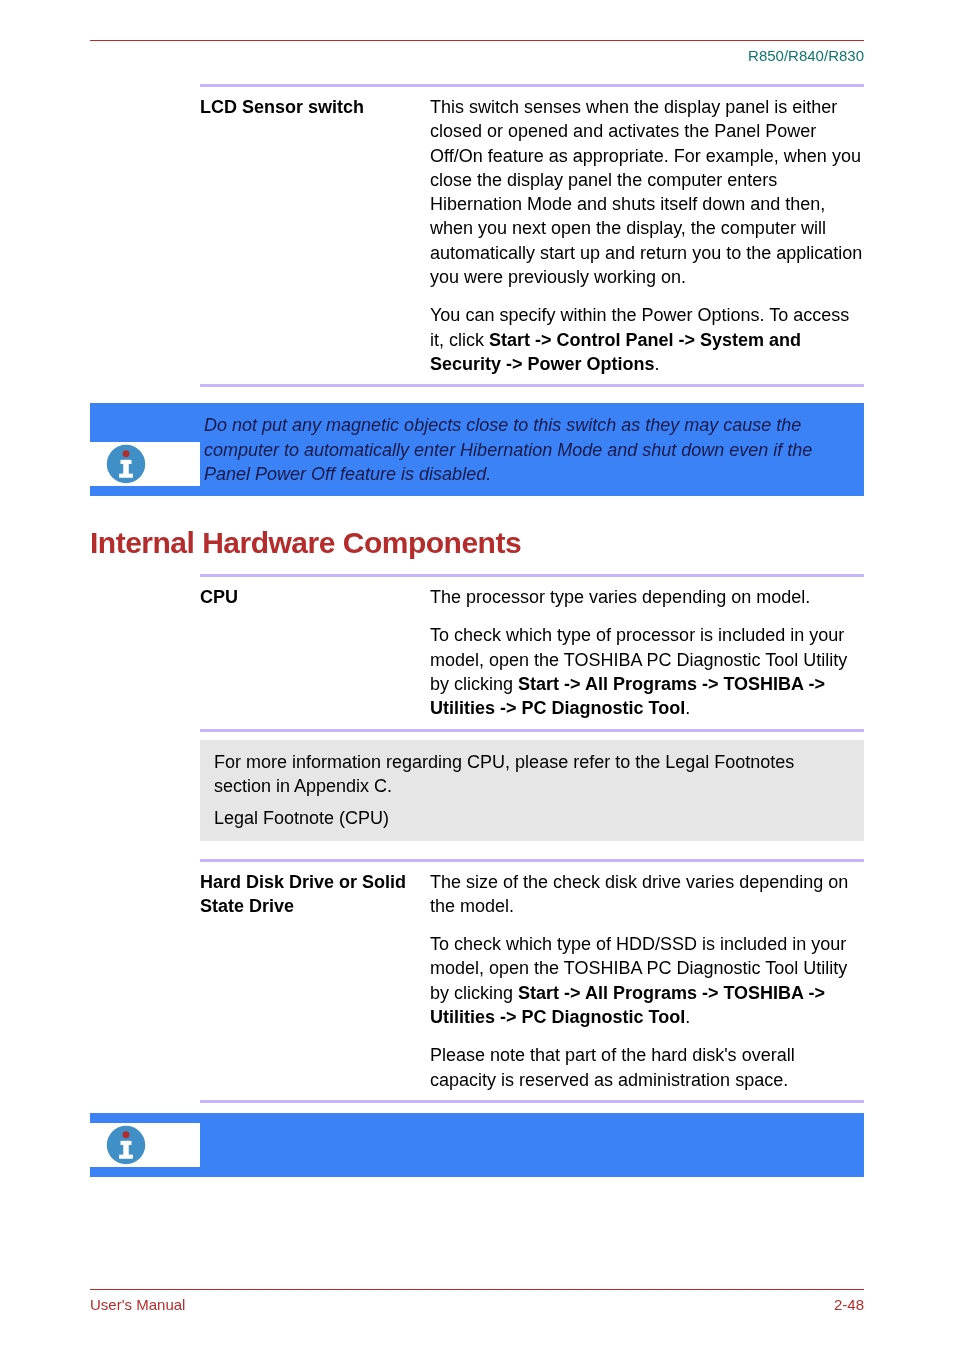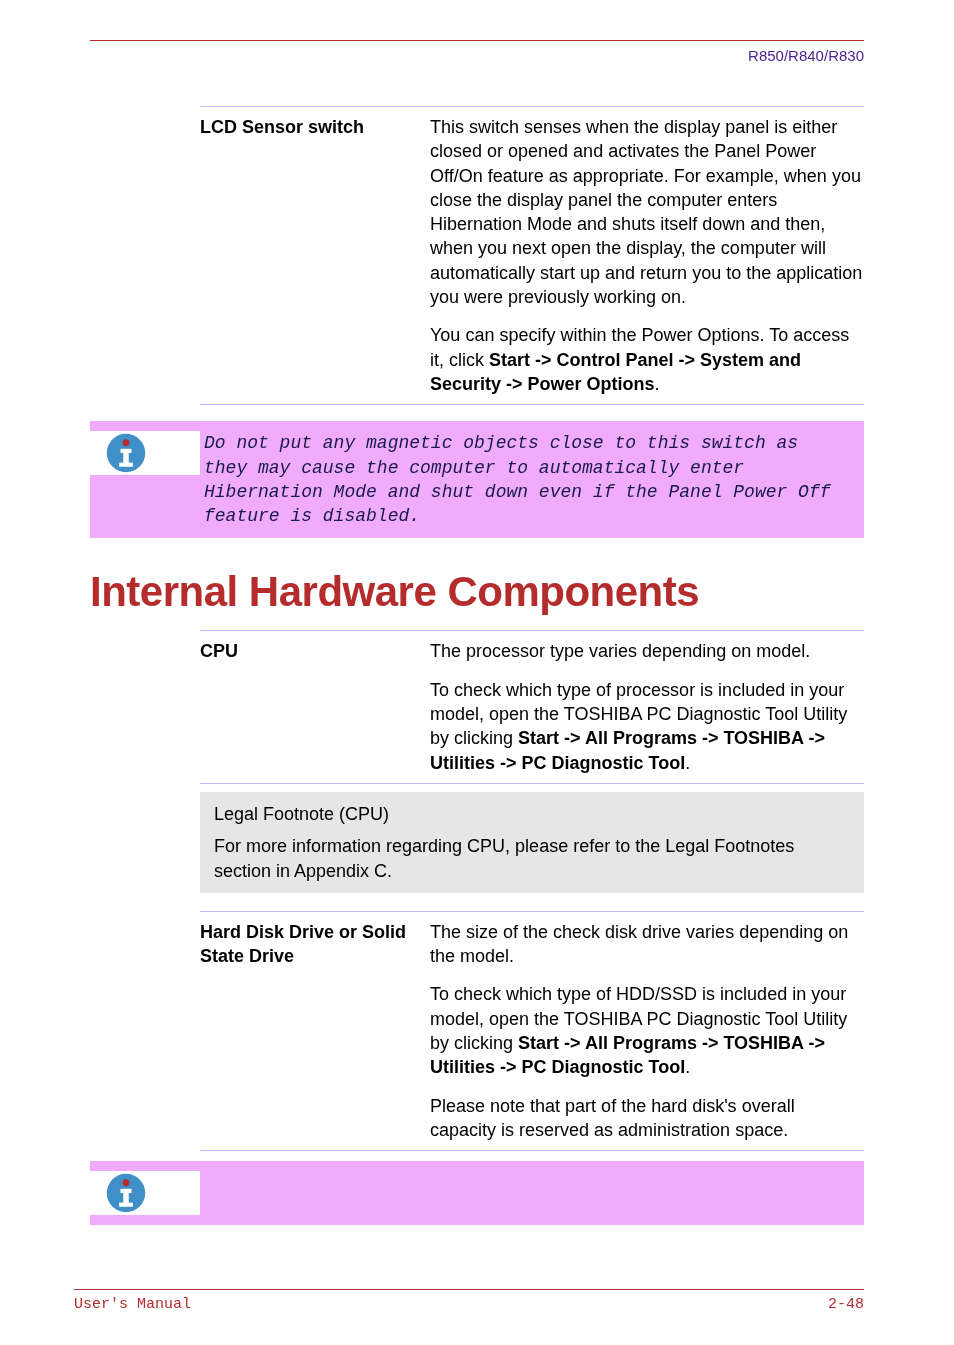--- a/index.html
+++ b/index.html
@@ -18,23 +18,23 @@
     min-height: 1345px;
     padding: 40px 90px 30px 90px;
     position: relative;
   }
   .header-line {
     border-top: 1.5px solid #b52c2c;
     margin-bottom: 6px;
   }
   .header-model {
     text-align: right;
-    color: #4c1d95;
+    color: #0f766e;
     font-size: 15px;
-    margin-bottom: 42px;
+    margin-bottom: 20px;
   }
   .content-block {
     margin-left: 110px;
   }
   .def-table {
     width: 100%;
     border-collapse: collapse;
   }
   .def-table td {
     vertical-align: top;
@@ -47,30 +47,29 @@
     font-weight: bold;
     padding-right: 12px;
   }
   .def-table td p {
     margin-bottom: 14px;
   }
   .def-table td p:last-child {
     margin-bottom: 0;
   }
   .def-sep {
-    border-top: 1px solid #c4b5fd;
+    border-top: 3px solid #c4b5fd;
   }
   .callout {
     margin-top: 16px;
     margin-bottom: 30px;
     display: flex;
-    align-items: flex-start;
-    background: #f0abfc;
+    align-items: flex-end;
+    background: #3b82f6;
     padding: 10px 14px 10px 0;
-    font-family: Liberation Mono, monospace;
   }
   .callout-last {
     margin-left: 0;
     margin-top: 10px;
   }
   .callout .icon-col {
     width: 110px;
     flex: 0 0 110px;
     display: flex;
     align-items: flex-start;
@@ -97,21 +96,21 @@
   .callout .bullet-sq {
     width: 12px;
     height: 12px;
     background: #b52c2c;
     margin-right: 14px;
     margin-top: 5px;
     flex-shrink: 0;
   }
   h1.section-title {
     color: #b52c2c;
-    font-size: 42px;
+    font-size: 30px;
     font-weight: 900;
     margin-top: 28px;
     margin-bottom: 14px;
     font-family: Arial, Helvetica, sans-serif;
     letter-spacing: -0.5px;
   }
   p.body-text {
     font-size: 18px;
     line-height: 1.35;
     margin-bottom: 10px;
@@ -123,23 +122,22 @@
   }
   .legal-block p {
     font-size: 18px;
     line-height: 1.35;
     margin-bottom: 8px;
   }
   .legal-block p:last-child { margin-bottom: 0; }
   .footer {
     position: absolute;
     bottom: 32px;
-    left: 74px;
+    left: 90px;
     right: 90px;
-    font-family: Liberation Mono, monospace;
   }
   .footer-line {
     border-top: 1.5px solid #b52c2c;
     margin-bottom: 6px;
   }
   .footer-row {
     display: flex;
     justify-content: space-between;
     color: #b52c2c;
     font-size: 15px;
@@ -203,22 +201,22 @@
           </p>
         </td>
       </tr>
       <tr class="def-sep">
             <td colspan="2" style="padding:0;"></td>
           </tr>
     </tbody>
       </table>
 
     <div class="legal-block">
+      <p>For more information regarding CPU, please refer to the Legal Footnotes section in Appendix C.</p>
       <p>Legal Footnote (CPU)</p>
-      <p>For more information regarding CPU, please refer to the Legal Footnotes section in Appendix C.</p>
     </div>
 
     <table class="def-table">
       <tbody>
           <tr class="def-sep">
         <td class="label">Hard Disk Drive or Solid State Drive</td>
         <td>
           <p>The size of the check disk drive varies depending on the model.</p>
           <p>
             <span>To check which type of HDD/SSD is included in your model, open the TOSHIBA PC Diagnostic Tool Utility by clicking </span><strong>Start -&gt; All Programs -&gt; TOSHIBA -&gt; Utilities -&gt; PC Diagnostic Tool</strong><span>.</span>

